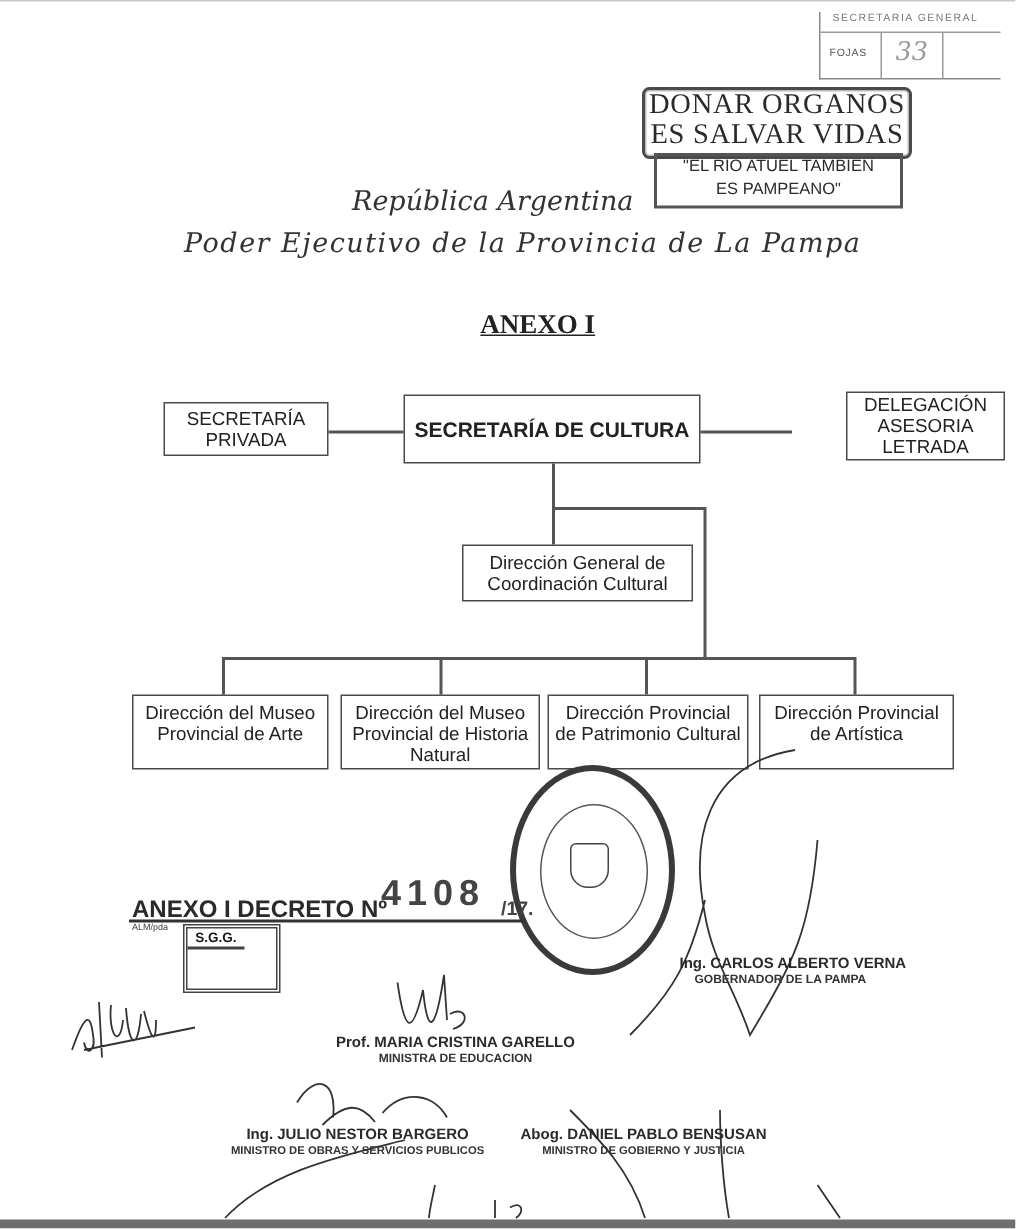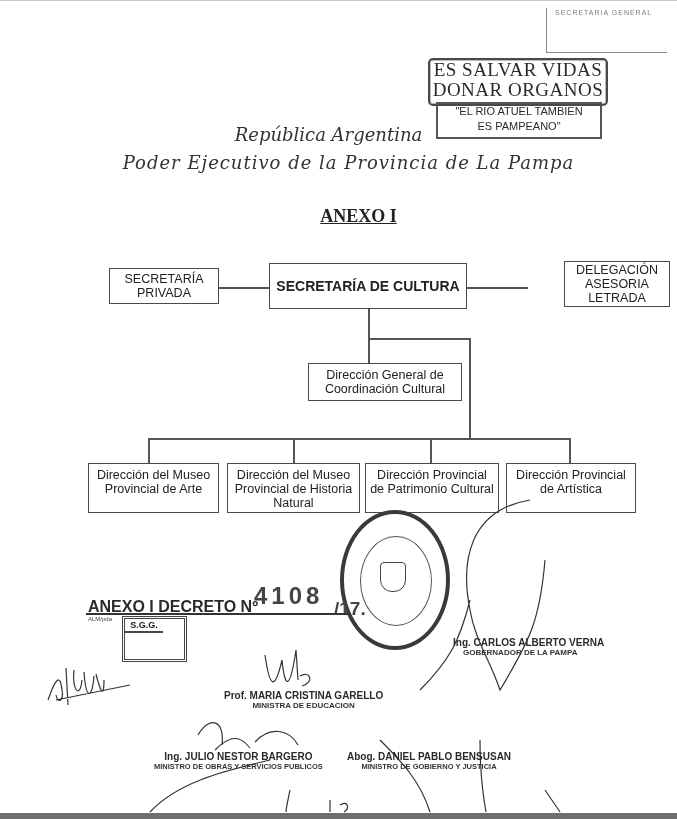--- a/index.html
+++ b/index.html
@@ -34,21 +34,21 @@
   .anexo-title span { position: relative; left: 20px; }
 
   
   .box { position: absolute; border: 1.5px solid #4a4a4a; background: #fff; display: flex; align-items: center; justify-content: center; text-align: center; font-size: 12.5px; line-height: 14px; color: #222; box-sizing: border-box; }
   .box.main { font-weight: bold; font-size: 14px; }
   .line { position: absolute; background: #555; }
 
   
   .decree-label { left: 88px; top: 598px; font-weight: bold; font-size: 16px; color: #2a2a2a; }
   .decree-number { left: 254px; top: 582px; font-size: 24px; font-weight: bold; letter-spacing: 4px; color: #444; }
-  .decree-year { left: 334px; top: 598px; font-size: 19px; font-weight: bold; color: #444; }
+  .decree-year { left: 334px; top: 598px; font-size: 13px; font-weight: bold; color: #444; }
   .decree-underline { left: 86px; top: 613px; width: 264px; height: 2px; background: #333; }
   .alm { left: 88px; top: 616px; font-size: 6px; color: #444; }
   .sgg-box { left: 122px; top: 616px; width: 65px; height: 46px; border: 3px double #444; box-sizing: border-box; }
   .sgg-label { position: absolute; left: 0; top: 0; width: 38px; height: 12px; border-bottom: 2px solid #444; font-size: 9px; font-weight: bold; text-align: center; line-height: 12px; }
 
   
   .seal { left: 340px; top: 510px; width: 110px; height: 140px; border-radius: 50%; border: 4px solid #3a3a3a; box-sizing: border-box; }
   .seal-inner { position: absolute; left: 16px; top: 22px; width: 70px; height: 88px; border-radius: 50%; border: 1.5px solid #555; }
   .seal-emblem { position: absolute; left: 36px; top: 48px; width: 24px; height: 28px; border: 1.5px solid #444; border-radius: 4px 4px 12px 12px; }
 
@@ -57,25 +57,30 @@
   .sig-role { font-weight: bold; font-size: 8px; color: #333; white-space: nowrap; }
   svg.scribble { position: absolute; left: 0; top: 0; pointer-events: none; }
 </style>
 </head>
 <body>
 
 <div class="top-edge"></div>
 
 <div class="abs sg-stamp">
   <div class="sg-title">SECRETARIA GENERAL</div>
+  <div class="sg-row">
+    <div class="fojas">FOJAS</div>
+    <div class="cell1"></div>
+    <div class="fojas-num">33</div>
+  </div>
 </div>
 
 <div class="abs donar">
+  <div>DONAR ORGANOS</div>
   <div>ES SALVAR VIDAS</div>
-  <div>DONAR ORGANOS</div>
 </div>
 <div class="abs atuel">
   <div>"EL RIO ATUEL TAMBIEN</div>
   <div>ES PAMPEANO"</div>
 </div>
 
 <div class="abs rep"><span>República Argentina</span></div>
 <div class="abs poder"><span>Poder Ejecutivo de la Provincia de La Pampa</span></div>
 <div class="abs anexo-title"><span>ANEXO I</span></div>
 

